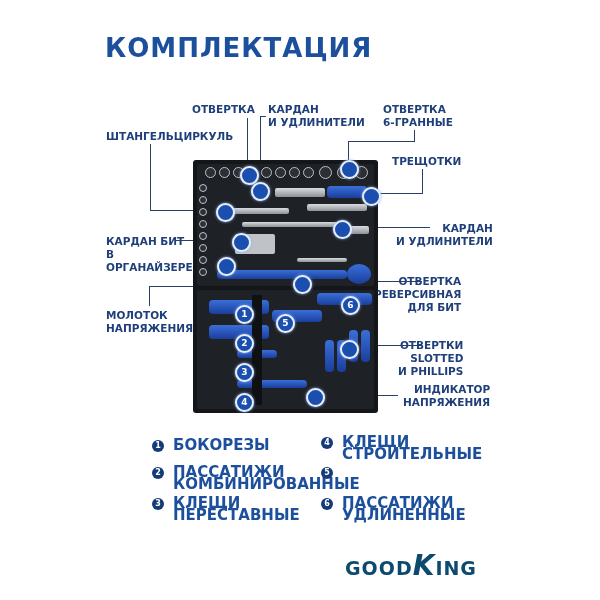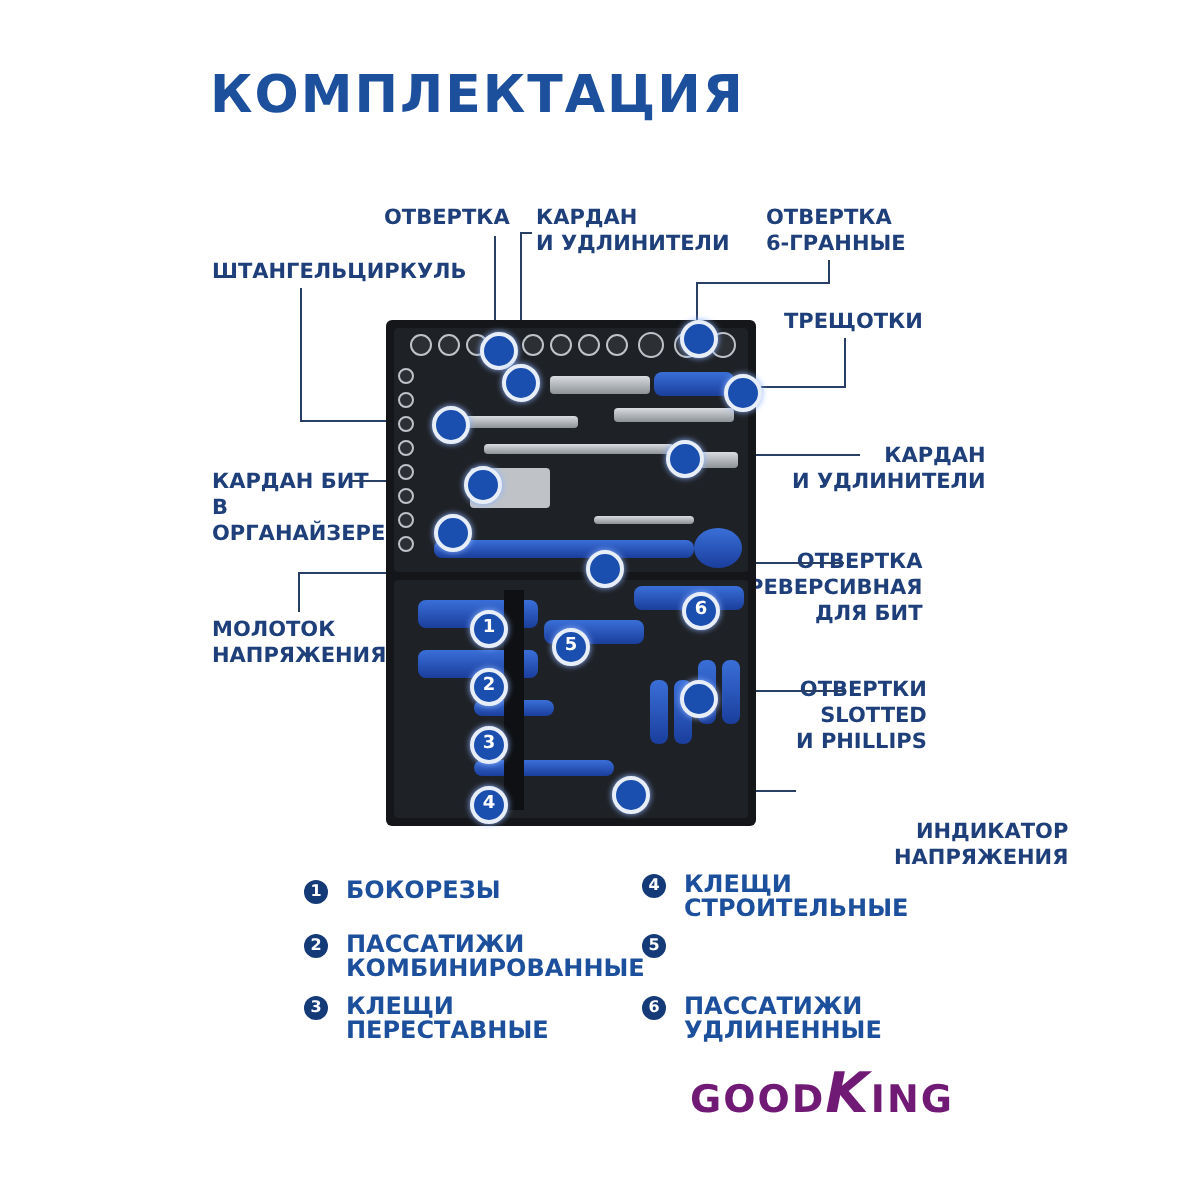--- a/index.html
+++ b/index.html
@@ -10,22 +10,22 @@
   .line{position:absolute;background:#2a3f66;}
   .case{position:absolute;left:193px;top:160px;width:185px;height:253px;background:#141619;border-radius:3px;overflow:hidden;}
   .panel-top{position:absolute;left:4px;top:4px;width:177px;height:122px;background:#1e2126;border-radius:2px;}
   .panel-bot{position:absolute;left:4px;top:130px;width:177px;height:119px;background:#1e2126;border-radius:2px;}
   .sock{position:absolute;width:9px;height:9px;border-radius:50%;border:1.5px solid #bfc3c8;background:#2c2f34;}
   .bar{position:absolute;background:linear-gradient(#d9dce0,#8d9297);border-radius:2px;}
   .blue{position:absolute;background:linear-gradient(#3a6fd8,#1a3e9c);border-radius:4px;}
   .marker{position:absolute;width:15px;height:15px;border-radius:50%;background:#1a4fb0;border:2px solid #e8eef8;box-shadow:0 0 3px #8fb3ff;color:#fff;font-size:9px;font-weight:bold;text-align:center;line-height:15px;}
   .legend-item{position:absolute;display:flex;align-items:flex-start;}
   .num{width:12px;height:12px;border-radius:50%;background:#153a78;color:#fff;font-size:8px;font-weight:bold;text-align:center;line-height:12px;margin-right:9px;margin-top:1px;flex:none;}
-  .legend-text{font-size:12px;font-weight:bold;color:#1c4f9c;line-height:12px;white-space:pre-line;}
-  .logo{position:absolute;left:345px;top:530px;font-size:19px;font-weight:bold;color:#701a75;letter-spacing:1px;font-family:"DejaVu Sans","Liberation Sans",sans-serif;}
+  .legend-text{font-size:15px;font-weight:bold;color:#1c4f9c;line-height:12px;white-space:pre-line;}
+  .logo{position:absolute;left:345px;top:549px;font-size:19px;font-weight:bold;color:#0c4a6e;letter-spacing:1px;font-family:"DejaVu Sans","Liberation Sans",sans-serif;}
   .logo .k{font-size:28px;font-style:italic;font-weight:bold;}
 </style>
 </head>
 <body>
 
 <div class="title">КОМПЛЕКТАЦИЯ</div>
 
 <div class="lbl" style="left:192px;top:103px;">ОТВЕРТКА</div>
 <div class="line" style="left:247px;top:118px;width:1px;height:46px;"></div>
 
@@ -79,21 +79,21 @@
 <div class="line" style="left:149px;top:286px;width:1px;height:20px;"></div>
 <div class="line" style="left:149px;top:286px;width:74px;height:1px;"></div>
 
 <div class="lbl r" style="left:398px;top:339px;">
   <div>ОТВЕРТКИ</div>
   <div>SLOTTED</div>
   <div>И PHILLIPS</div>
 </div>
 <div class="line" style="left:352px;top:345px;width:70px;height:1px;"></div>
 
-<div class="lbl r" style="left:403px;top:410px;margin-left:44px;">
+<div class="lbl r" style="left:403px;top:383px;">
   <div>ИНДИКАТОР</div>
   <div>НАПРЯЖЕНИЯ</div>
 </div>
 <div class="line" style="left:312px;top:395px;width:86px;height:1px;"></div>
 
 <div class="case">
   <div class="panel-top">
 
     <div class="sock" style="left:8px;top:3px;"></div>
     <div class="sock" style="left:22px;top:3px;"></div>

